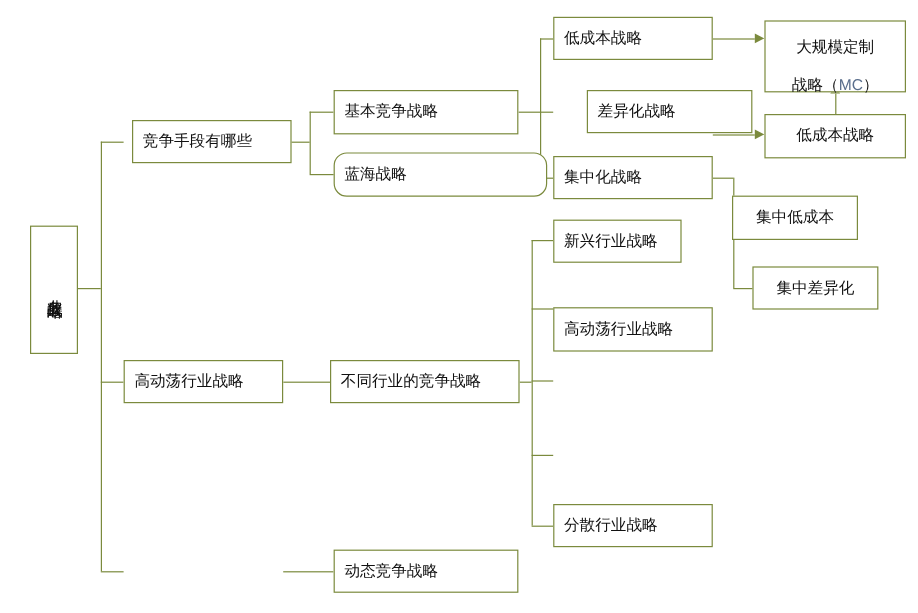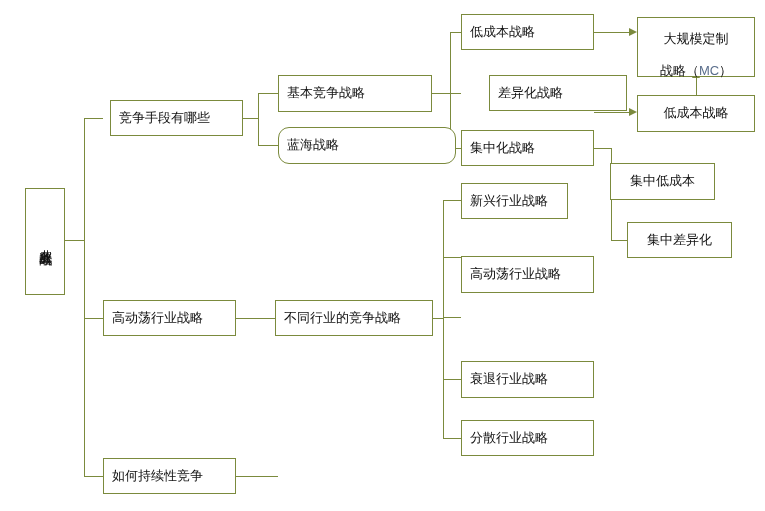--- a/index.html
+++ b/index.html
@@ -84,52 +84,49 @@
   <div class="node vertical" style="left:25px;top:188px;width:40px;height:107px;">
     <span class="txt">业务层战略</span>
   </div>
 
   <div class="node" style="left:110px;top:100px;width:133px;height:36px;">
     <span class="txt">竞争手段有哪些</span>
   </div>
   <div class="node" style="left:103px;top:300px;width:133px;height:36px;">
     <span class="txt">高动荡行业战略</span>
   </div>
-  <div class="node" style="left:103px;top:458px;width:133px;height:36px;">
-    <span class="txt">如何持续性竞争</span>
-  </div>
 
   <div class="node" style="left:278px;top:75px;width:154px;height:37px;">
     <span class="txt">基本竞争战略</span>
   </div>
   <div class="node" style="left:278px;top:127px;width:178px;height:37px;border-radius:11px;">
     <span class="txt">蓝海战略</span>
   </div>
   <div class="node" style="left:275px;top:300px;width:158px;height:36px;justify-content:flex-end;">
     <span class="txt">不同行业的竞争战略</span>
+  </div>
+  <div class="node" style="left:278px;top:458px;width:154px;height:36px;">
+    <span class="txt">动态竞争战略</span>
   </div>
 
   <div class="node" style="left:461px;top:14px;width:133px;height:36px;">
     <span class="txt">低成本战略</span>
   </div>
   <div class="node" style="left:461px;top:75px;width:138px;height:36px;margin-left:28px;">
     <span class="txt">差异化战略</span>
   </div>
   <div class="node" style="left:461px;top:130px;width:133px;height:36px;">
     <span class="txt">集中化战略</span>
   </div>
 
   <div class="node" style="left:461px;top:183px;width:107px;height:36px;">
     <span class="txt">新兴行业战略</span>
   </div>
   <div class="node" style="left:461px;top:256px;width:133px;height:37px;justify-content:flex-end;">
     <span class="txt">高动荡行业战略</span>
-  </div>
-  <div class="node" style="left:461px;top:361px;width:133px;height:37px;">
-    <span class="txt">衰退行业战略</span>
   </div>
   <div class="node" style="left:461px;top:420px;width:133px;height:36px;">
     <span class="txt">分散行业战略</span>
   </div>
 
   <div class="node center" style="left:637px;top:17px;width:118px;height:60px;">
     <span class="txt">
       <span>大规模定制</span><br>
       <span>战略（</span><span class="mc">MC</span><span>）</span>
     </span>

